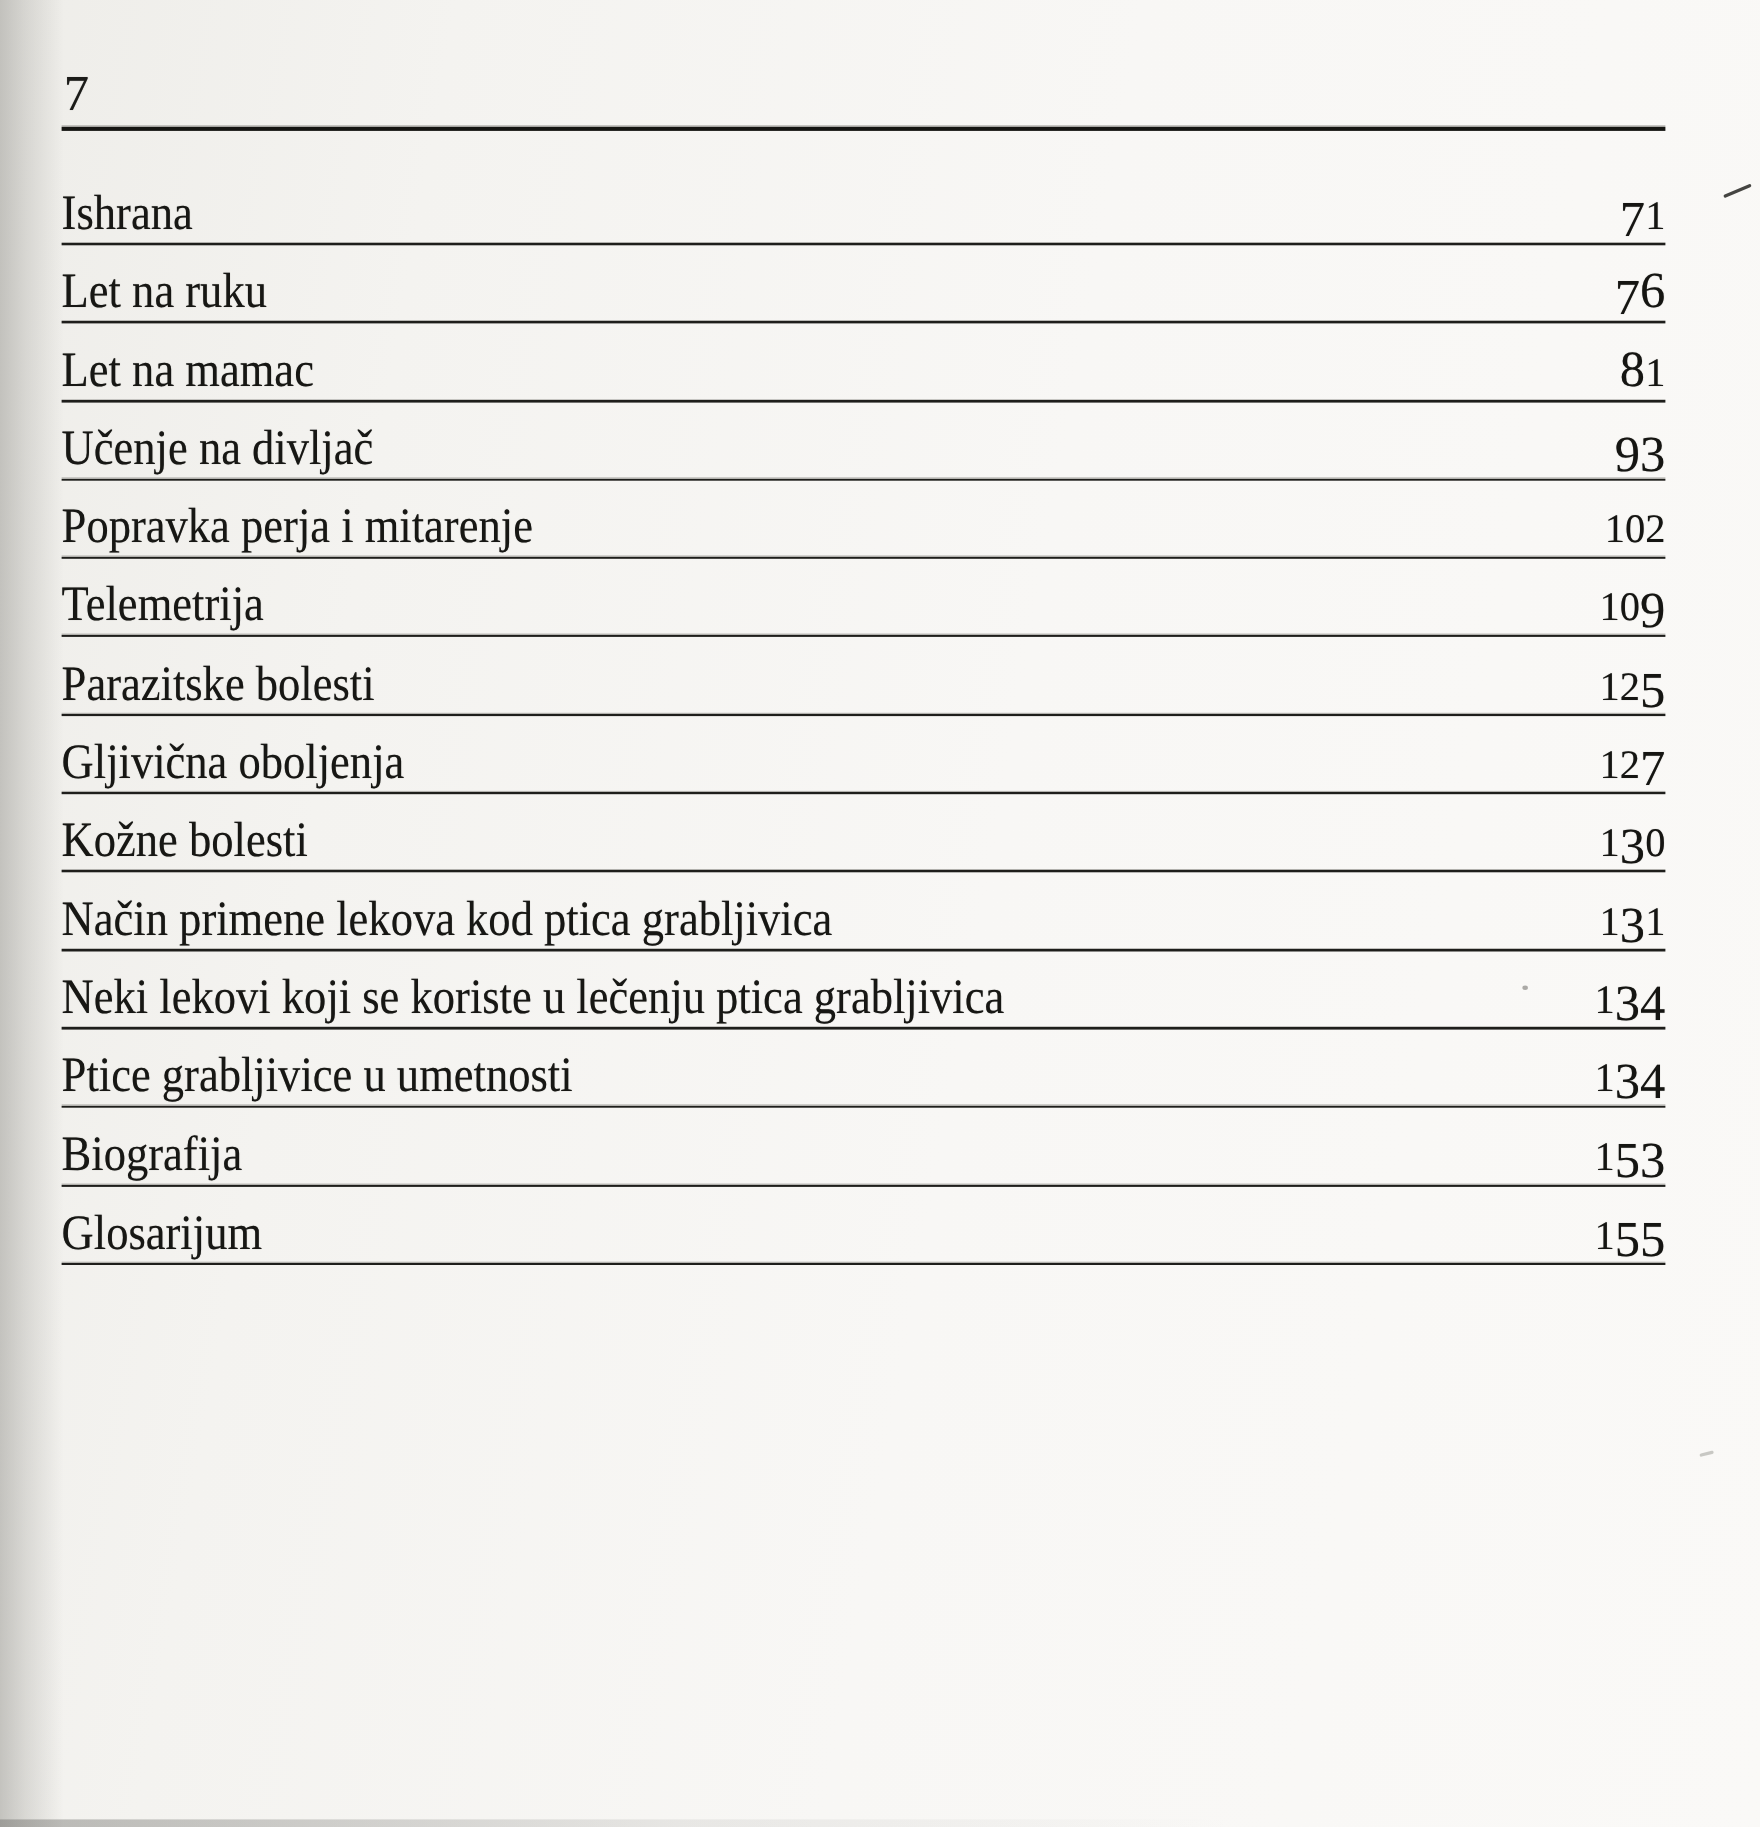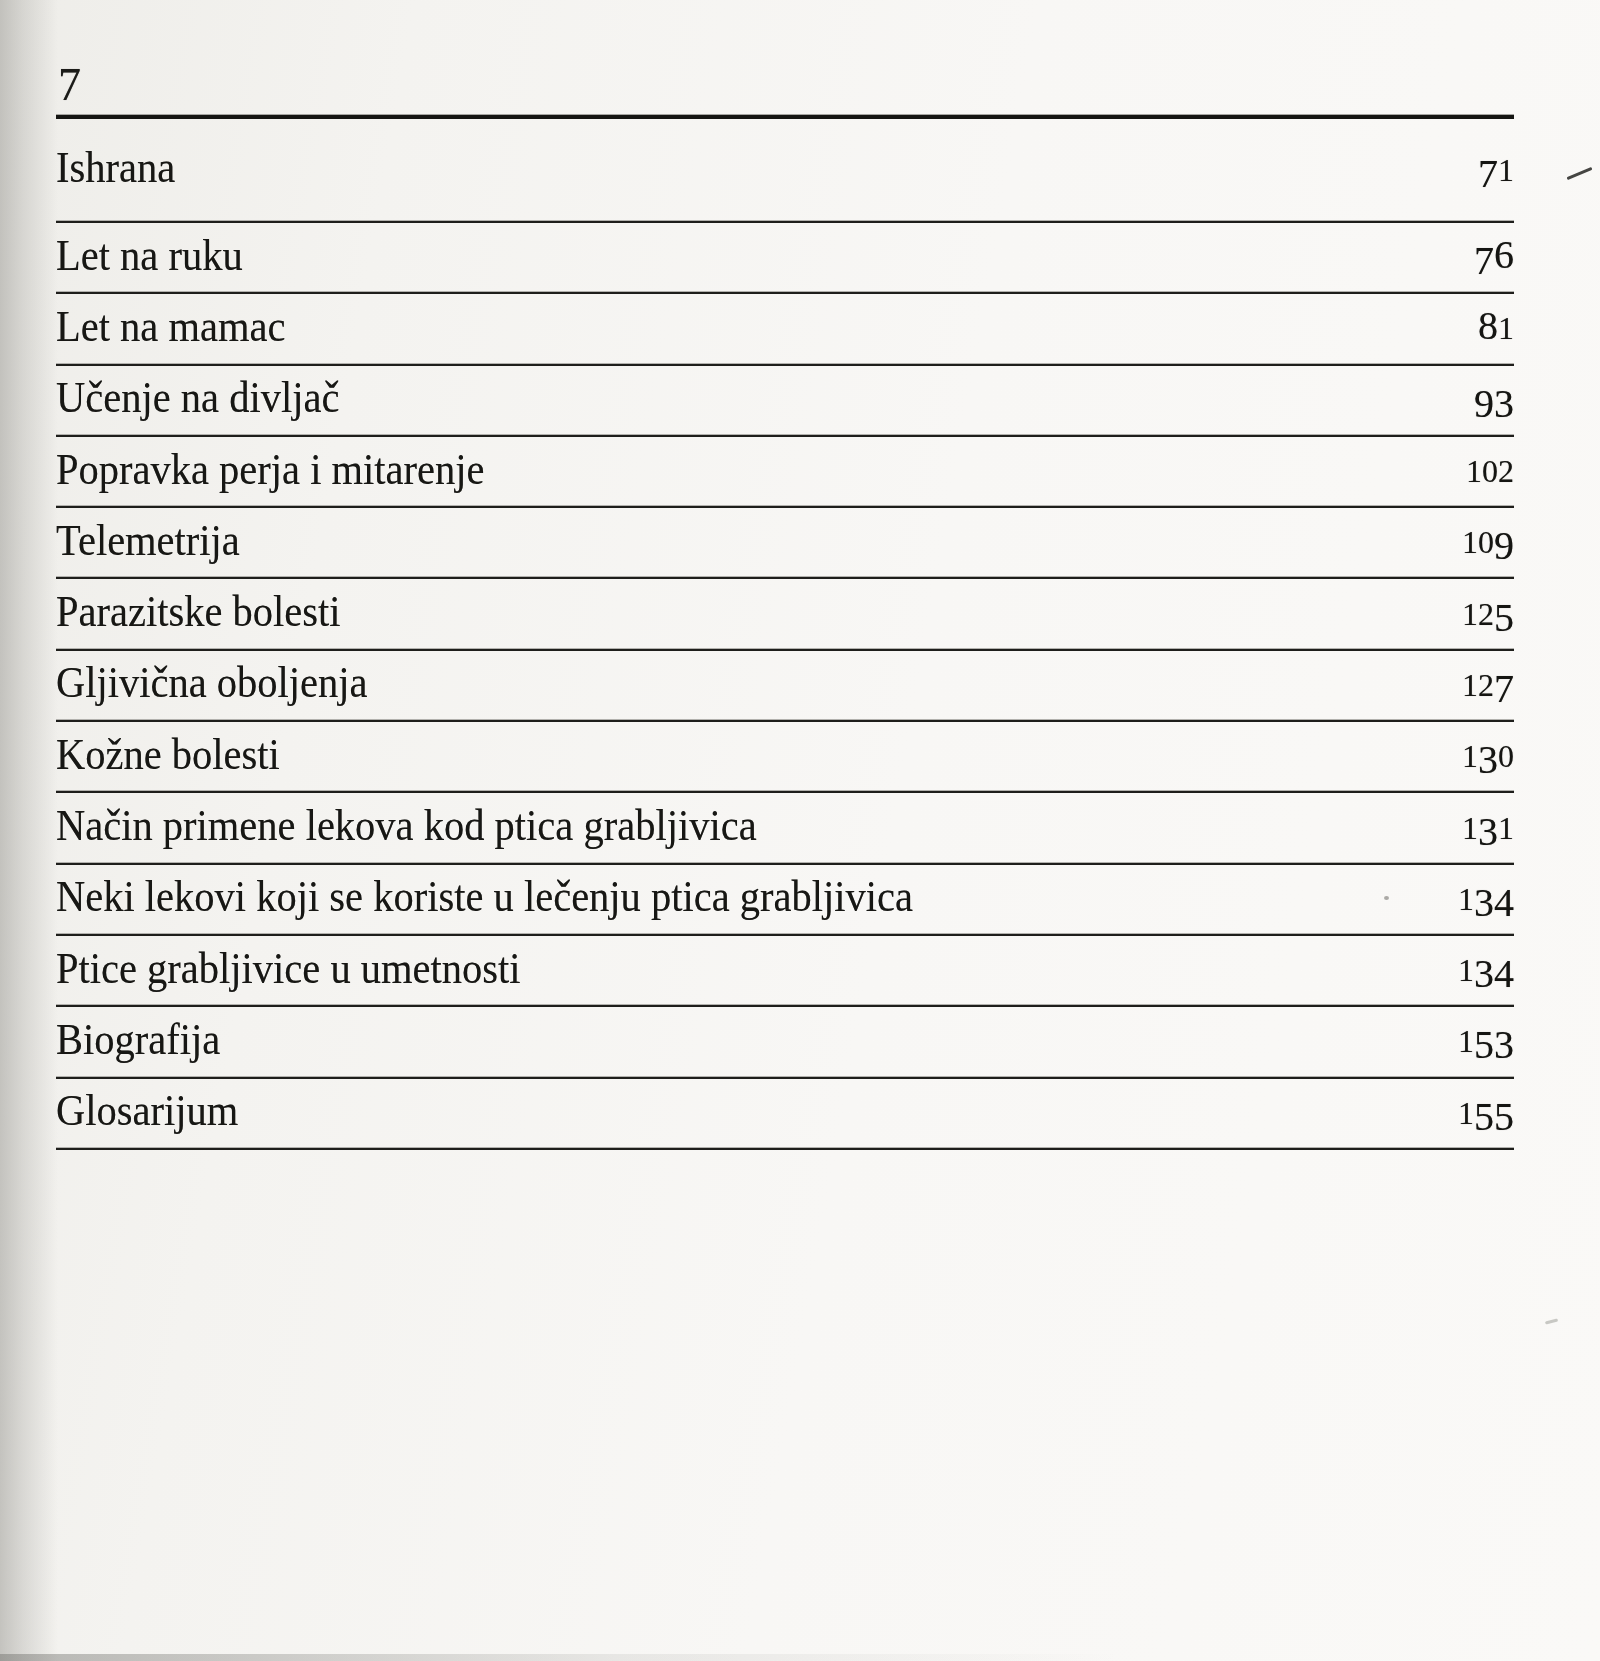--- a/index.html
+++ b/index.html
@@ -50,42 +50,42 @@
     position: absolute;
     left: 56px; top: 119px;
     width: 1458px;
   }
   .row {
     position: relative;
     height: 71.3px;
     box-sizing: border-box;
     display: flex;
     justify-content: space-between;
-    align-items: center;
+    align-items: flex-end;
     padding-bottom: 7px;
   }
   .row.first { height: 104px; }
   .row::after {
     content: "";
     position: absolute;
     left: 0; right: 0; bottom: 0;
     height: 3px;
     background: linear-gradient(to bottom, #b2b1ad 0 1px, #1e1e1b 1px 100%);
   }
   .title {
     font-size: 45px;
     line-height: 1;
     color: #171714;
     white-space: nowrap;
     transform: scaleX(0.9);
     transform-origin: 0 100%;
     text-shadow: 0 0 0.7px rgba(25,25,22,0.5);
   }
   .pagenum {
-    font-size: 40px;
+    font-size: 46px;
     line-height: 1;
     color: #151512;
     white-space: nowrap;
     text-shadow: 0 0 0.7px rgba(25,25,22,0.5);
   }
   
   .d-desc { display: inline-block; transform: translateY(0.14em); }
   .d-xh   { font-size: 0.8em; }
   
   .mark-dash {

